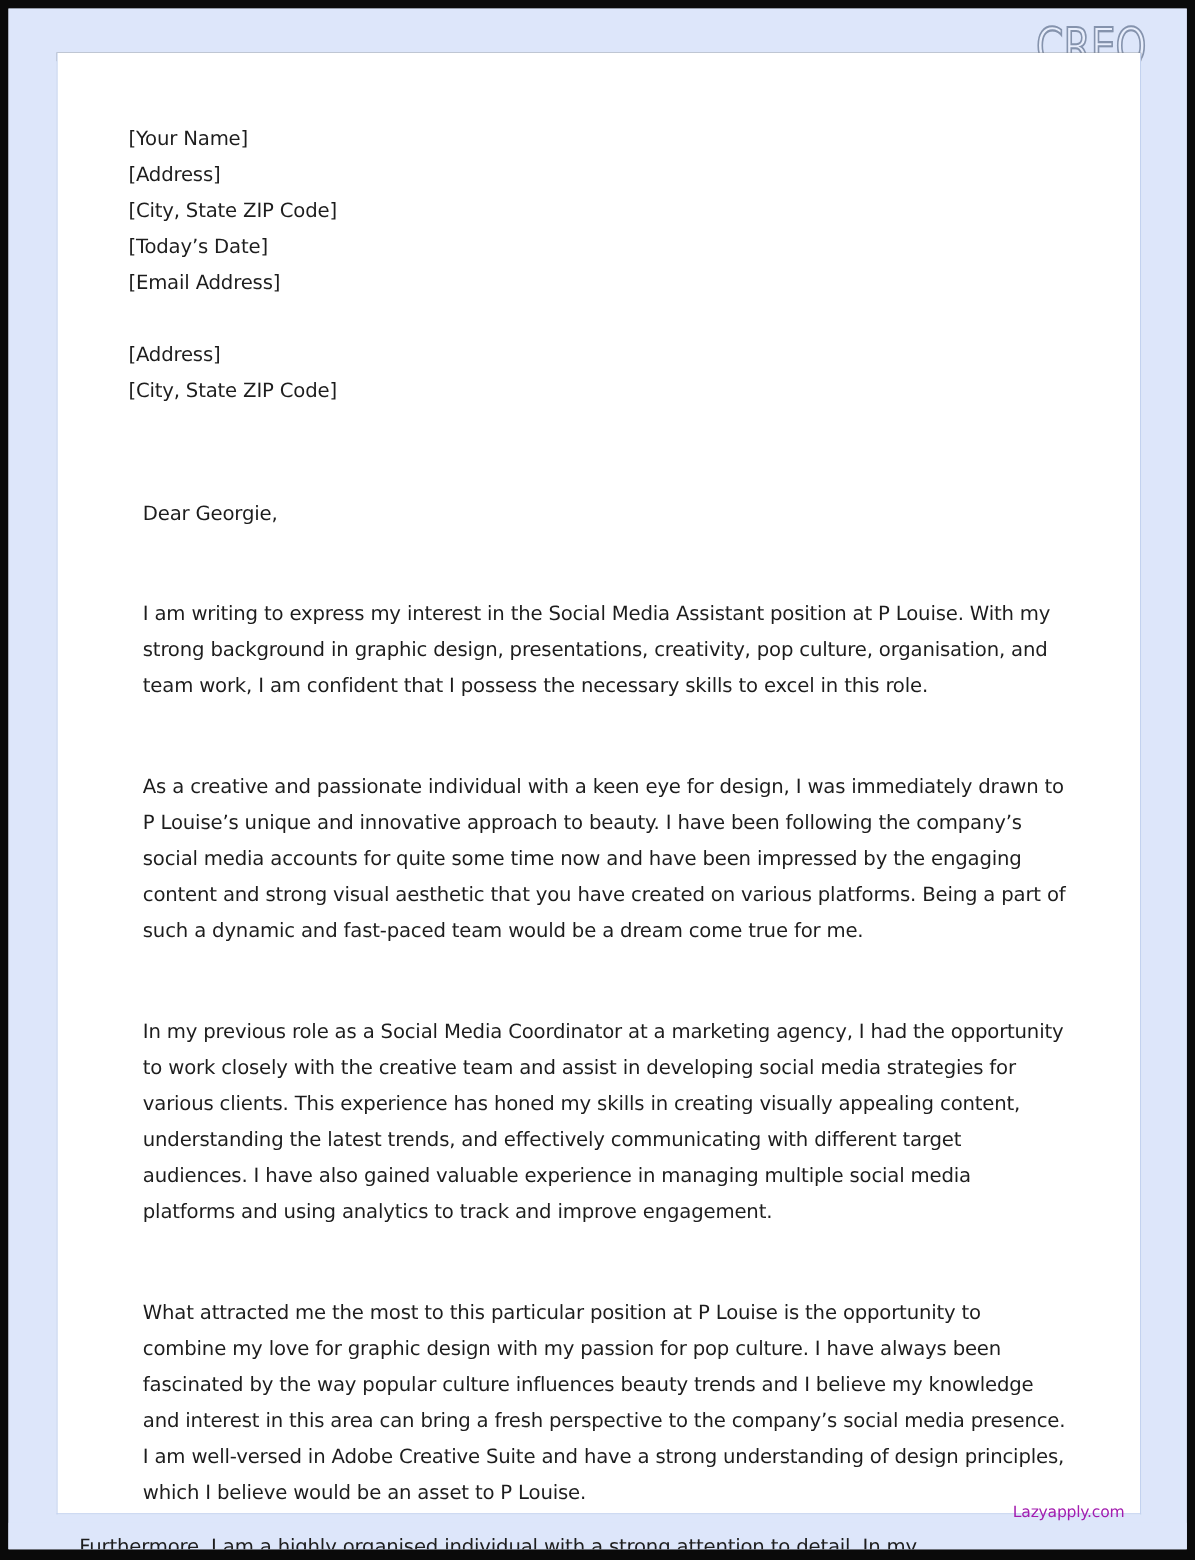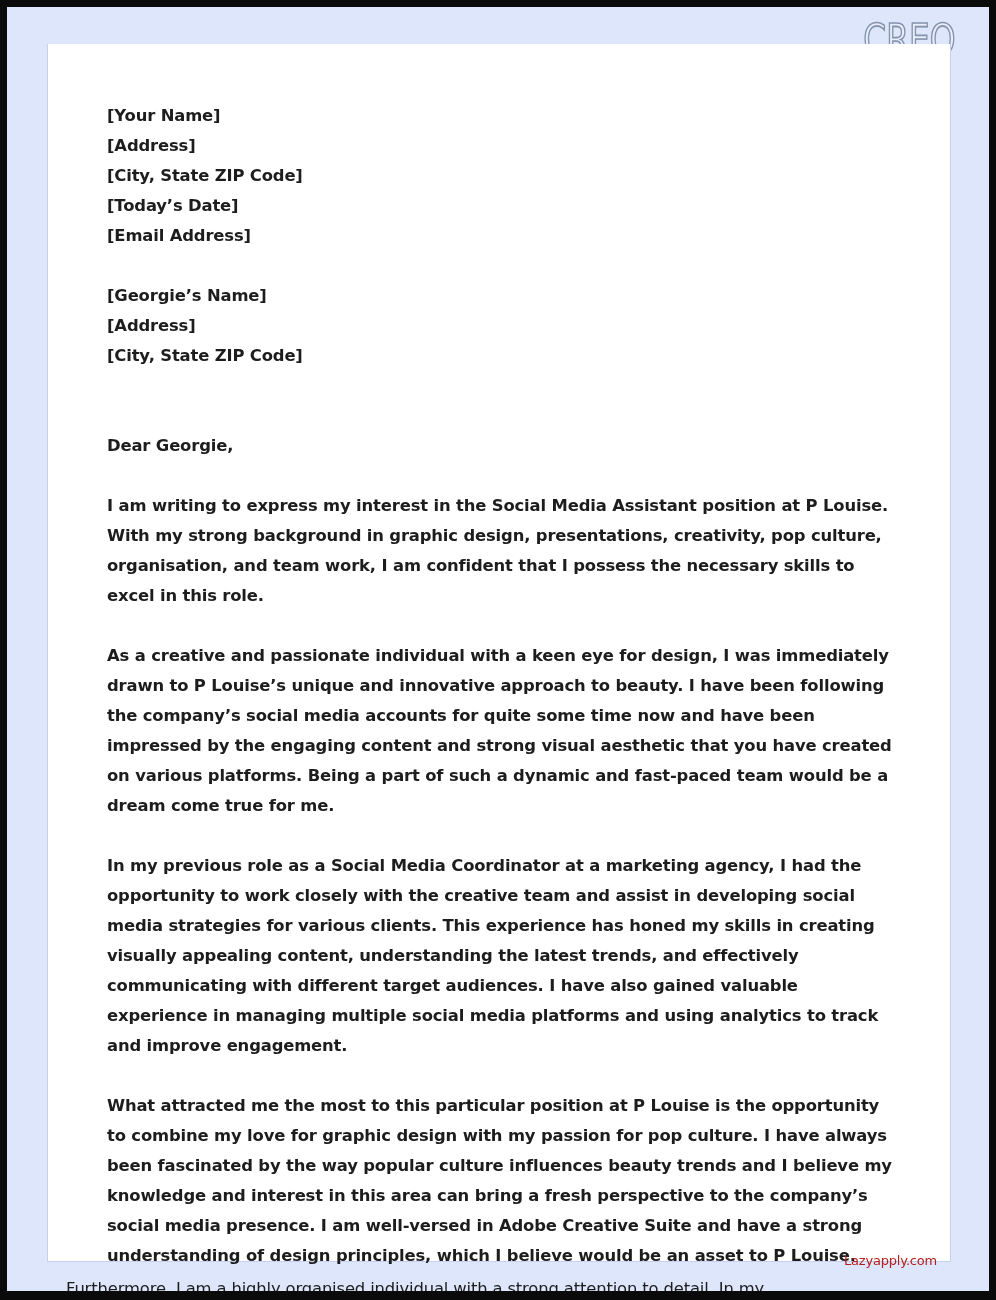--- a/index.html
+++ b/index.html
@@ -84,42 +84,41 @@
   #letter {
     position: absolute;
     left: 59px;
     top: 57px;
     width: 795px;
     color: #1d1d1d;
     font-family: "DejaVu Sans", sans-serif;
     font-size: 16.4px;
     line-height: 30px;
     letter-spacing: -0.15px;
-    font-weight: bold;
   }
   .addr-line {
     white-space: nowrap;
   }
   .block-gap {
     height: 30px;
   }
   .para {
-    margin: 0;
+    margin: 12px;
     text-align: left;
   }
   .para + .block-gap { }
 
   
   #watermark {
     position: absolute;
     right: 52px;
     bottom: 1260px;
     font-family: "DejaVu Sans", sans-serif;
     font-size: 13px;
-    color: #b91c1c;
+    color: #a21caf;
     letter-spacing: -0.2px;
     white-space: nowrap;
   }
   #watermark.anchored {
     position: absolute;
     right: 52px;
     top: 1246px;
     bottom: auto;
   }
 
@@ -165,21 +164,20 @@
           <div class="addr-line">[Your Name]</div>
           <div class="addr-line">[Address]</div>
           <div class="addr-line">[City, State ZIP Code]</div>
           <div class="addr-line">[Today’s Date]</div>
           <div class="addr-line">[Email Address]</div>
         </div>
 
         <div class="block-gap"></div>
 
         <div>
-          <div class="addr-line">[Georgie’s Name]</div>
           <div class="addr-line">[Address]</div>
           <div class="addr-line">[City, State ZIP Code]</div>
         </div>
 
         <div class="block-gap"></div>
         <div class="block-gap"></div>
 
         <p class="para">Dear Georgie,</p>
 
         <div class="block-gap"></div>

